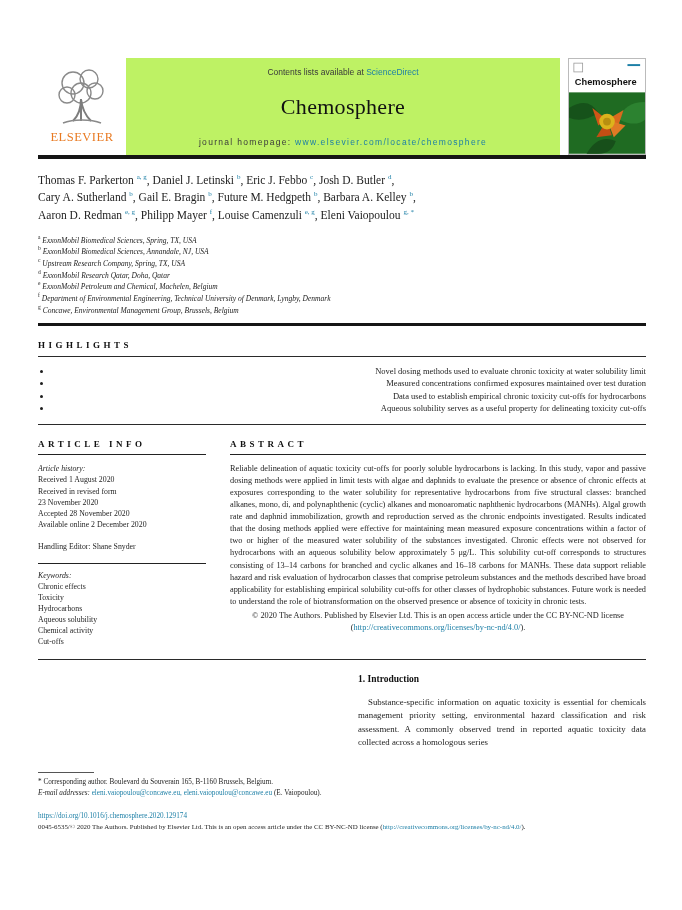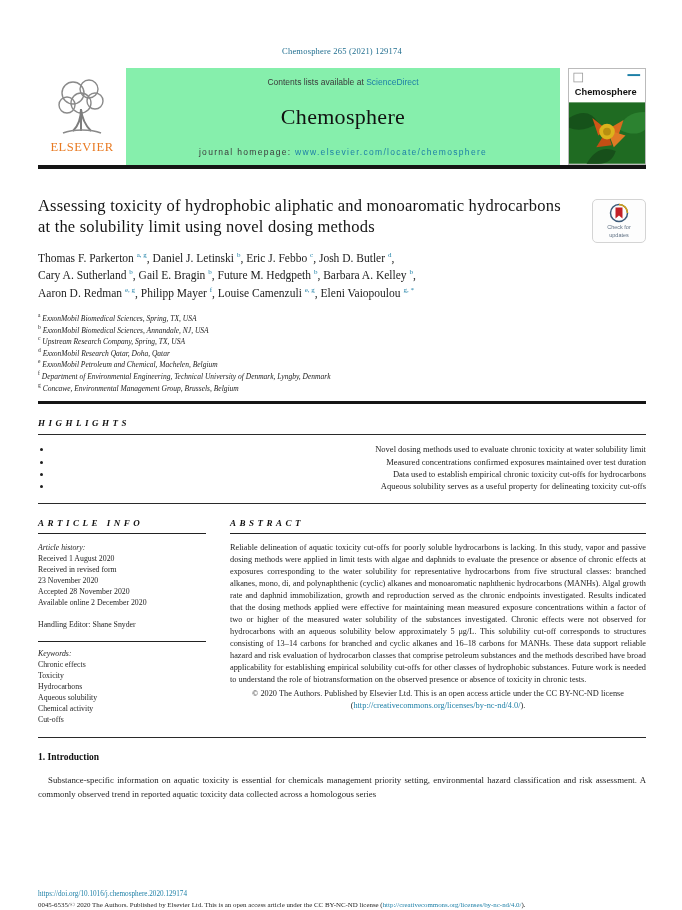--- a/index.html
+++ b/index.html
@@ -9,21 +9,21 @@
     font-family:"Liberation Serif", serif; color:#1c1c1c; position:relative;
     padding:46px 36px 0 38px; overflow:hidden;
   }
   a { text-decoration:none; color:#1c7fa6; }
   .citation { text-align:center; font-size:8.5px; color:#226f90; letter-spacing:.2px; }
 
   
   .banner { display:flex; margin-top:12px; align-items:stretch; }
   .logo-col { width:88px; display:flex; flex-direction:column; align-items:center; justify-content:flex-end; padding-bottom:10px; }
   .elsevier-word { font-family:"Liberation Serif", serif; color:#e87a22; font-size:12.5px; letter-spacing:.5px; margin-top:1px; }
-  .banner-box { flex:1; background:#86efac; text-align:center; padding:9px 6px 8px 6px; display:flex; flex-direction:column; justify-content:space-between; }
+  .banner-box { flex:1; background:#bef264; text-align:center; padding:9px 6px 8px 6px; display:flex; flex-direction:column; justify-content:space-between; }
   .contents-line { font-family:"Liberation Sans", sans-serif; font-size:8.5px; color:#3a3a3a; }
   .journal-name { font-size:22px; color:#111; letter-spacing:.3px; }
   .homepage-line { font-family:"Liberation Sans", sans-serif; font-size:8.5px; letter-spacing:1.3px; color:#3a3a3a; }
   .cover-col { width:86px; display:flex; justify-content:flex-end; }
   .cover { width:78px; height:97px; border:1px solid #bbb; background:#fff; }
 
   .thick-rule { border:none; border-top:4px solid #151515; margin-top:0; }
   .thin-rule  { border:none; border-top:1px solid #2a2a2a; }
 
   
@@ -32,21 +32,21 @@
   .update-badge { position:absolute; right:0; top:4px; width:54px; height:44px; border:1px solid #d4d4d4;
     border-radius:5px; display:flex; flex-direction:column; align-items:center; justify-content:center; background:#fdfdfd; cursor:pointer; }
   .badge-text { font-family:"Liberation Sans", sans-serif; font-size:5.5px; color:#5f7083; text-align:center; width:34px; line-height:1.3; margin-top:1px; }
 
   .authors { margin-top:13px; font-size:11.5px; line-height:1.5; color:#222; }
   .authors sup { font-size:7px; color:#1c7fa6; }
   .affiliations { margin-top:10px; font-size:7.5px; font-style:italic; line-height:1.35; color:#222; }
   .affiliations sup { font-size:5.5px; font-style:normal; }
 
   
-  .sec-heading { font-size:9px; font-weight:bold; letter-spacing:3.5px; color:#111;font-style:italic; }
+  .sec-heading { font-size:9px; font-weight:bold; letter-spacing:3.5px; color:#111; }
   .highlights { margin-top:14px; }
   .highlights .thin-rule { margin-top:6px; }
   .highlights ul { margin:8px 0 10px 14px; }
   .highlights li { font-size:8.5px; line-height:1.45; color:#1e1e1e;text-align:right; }
 
   
   .info-abstract { display:flex; gap:24px; margin-top:14px; }
   .left-col { width:168px; flex-shrink:0; }
   .right-col { flex:1; }
   .col-head-rule { border:none; border-top:1.5px solid #222; margin-top:5px; }
@@ -71,21 +71,20 @@
   .intro-text { font-size:8.8px; line-height:1.5; text-align:justify; margin-top:12px; color:#1e1e1e; text-indent:10px; }
 
   .doi-line { margin-top:14px; font-size:7.2px; }
   .issn-line { margin-top:3px; font-size:6.9px; color:#1e1e1e; }
 </style>
 </head>
 <body>
 
 <div class="page">
 
-  <div class="citation">Chemosphere 265 (2021) 129174</div>
 
   <div class="banner">
     <div class="logo-col">
       <svg width="62" height="64" viewBox="0 0 62 64">
         <g fill="none" stroke="#8a8a8a" stroke-width="1.4">
           <circle cx="22" cy="18" r="11"></circle>
           <circle cx="38" cy="14" r="9"></circle>
           <circle cx="44" cy="26" r="8"></circle>
           <circle cx="16" cy="30" r="8"></circle>
           <circle cx="30" cy="28" r="10"></circle>
@@ -123,31 +122,20 @@
           <path d="M39 62 L58 68 L46 80 Z" fill="#e07a25"></path>
           <circle cx="39" cy="64" r="8" fill="#dcb31c"></circle>
           <circle cx="39" cy="64" r="4" fill="#b88f10"></circle>
         </g>
       </svg>
     </div>
   </div>
 
   <hr class="thick-rule">
 
-  <div class="title-row">
-    <h1 class="title">Assessing toxicity of hydrophobic aliphatic and monoaromatic hydrocarbons at the solubility limit using novel dosing methods</h1>
-    <div class="update-badge">
-      <svg width="20" height="20" viewBox="0 0 20 20">
-        <circle cx="10" cy="10" r="8.5" fill="none" stroke="#3c5a78" stroke-width="1.5"></circle>
-        <path d="M10 1.5 A8.5 8.5 0 0 1 18.5 10" fill="none" stroke="#d9a40f" stroke-width="1.5"></path>
-        <path d="M6.5 4.5 h7 v11 l-3.5 -3 l-3.5 3 Z" fill="#c32026"></path>
-      </svg>
-      <div class="badge-text">Check for updates</div>
-    </div>
-  </div>
 
   <div class="authors">
     <span><span>Thomas F. Parkerton</span>&nbsp;<sup>a, g</sup></span><span>, </span>
     <span><span>Daniel J. Letinski</span>&nbsp;<sup>b</sup></span><span>, </span>
     <span><span>Eric J. Febbo</span>&nbsp;<sup>c</sup></span><span>, </span>
     <span><span>Josh D. Butler</span>&nbsp;<sup>d</sup></span><span>, </span><br>
     <span><span>Cary A. Sutherland</span>&nbsp;<sup>b</sup></span><span>, </span>
     <span><span>Gail E. Bragin</span>&nbsp;<sup>b</sup></span><span>, </span>
     <span><span>Future M. Hedgpeth</span>&nbsp;<sup>b</sup></span><span>, </span>
     <span><span>Barbara A. Kelley</span>&nbsp;<sup>b</sup></span><span>, </span><br>
@@ -213,20 +201,30 @@
       <p class="abstract-text">Reliable delineation of aquatic toxicity cut-offs for poorly soluble hydrocarbons is lacking. In this study, vapor and passive dosing methods were applied in limit tests with algae and daphnids to evaluate the presence or absence of chronic effects at exposures corresponding to the water solubility for representative hydrocarbons from five structural classes: branched alkanes, mono, di, and polynaphthenic (cyclic) alkanes and monoaromatic naphthenic hydrocarbons (MANHs). Algal growth rate and daphnid immobilization, growth and reproduction served as the chronic endpoints investigated. Results indicated that the dosing methods applied were effective for maintaining mean measured exposure concentrations within a factor of two or higher of the measured water solubility of the substances investigated. Chronic effects were not observed for hydrocarbons with an aqueous solubility below approximately 5 μg/L. This solubility cut-off corresponds to structures consisting of 13–14 carbons for branched and cyclic alkanes and 16–18 carbons for MANHs. These data support reliable hazard and risk evaluation of hydrocarbon classes that comprise petroleum substances and the methods described have broad applicability for establishing empirical solubility cut-offs for other classes of hydrophobic substances. Future work is needed to understand the role of biotransformation on the observed presence or absence of toxicity in chronic tests.</p>
       <p class="copyright">
         <span>© 2020 The Authors. Published by Elsevier Ltd. This is an open access article under the CC BY-NC-ND license (</span><a href="#">http://creativecommons.org/licenses/by-nc-nd/4.0/</a><span>).</span>
       </p>
     </div>
   </div>
 
   <hr class="end-rule">
 
   <div class="bottom">
+    <div class="bottom-left">
+      <hr class="footnote-rule">
+      <div class="footnote">
+        <span>* Corresponding author. Boulevard du Souverain 165, B-1160 Brussels, Belgium.</span><br>
+        <span class="em">E-mail addresses:</span>
+        <a href="#">eleni.vaiopoulou@concawe.eu,</a>
+        <a href="#">eleni.vaiopoulou@concawe.eu</a>
+        <span>(E. Vaiopoulou).</span>
+      </div>
+    </div>
     <div class="bottom-right">
       <div class="intro-head">1. Introduction</div>
       <p class="intro-text">Substance-specific information on aquatic toxicity is essential for chemicals management priority setting, environmental hazard classification and risk assessment. A commonly observed trend in reported aquatic toxicity data collected across a homologous series</p>
     </div>
   </div>
 
   <div class="doi-line">
     <a href="#">https://doi.org/10.1016/j.chemosphere.2020.129174</a>
   </div>
   <div class="issn-line">

